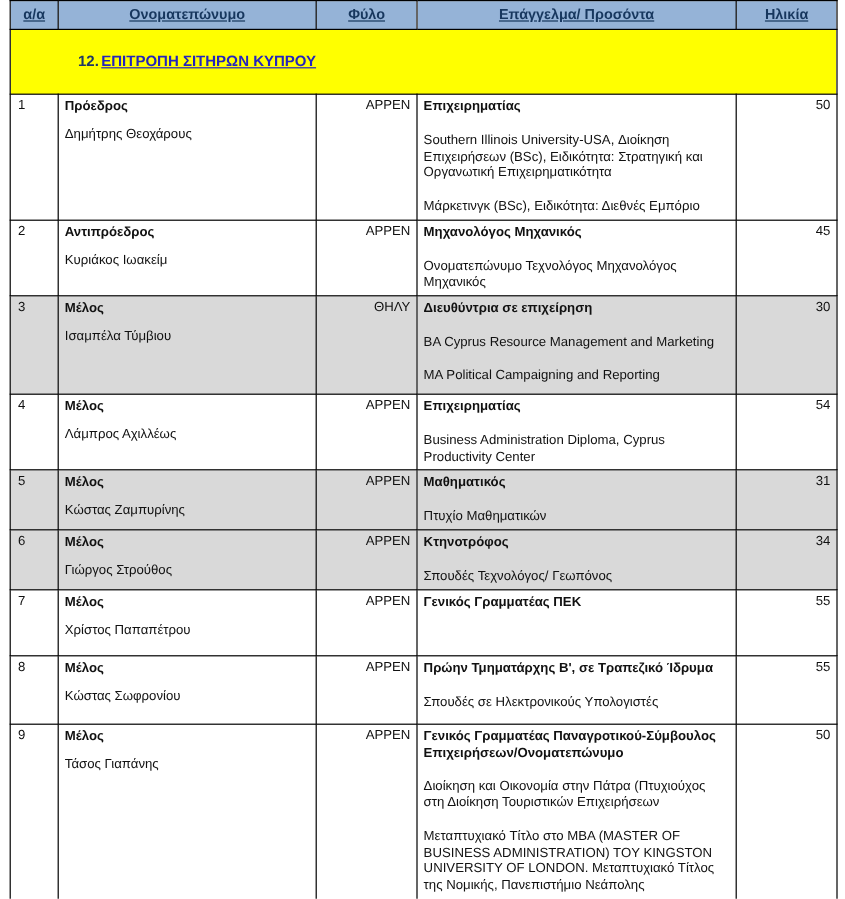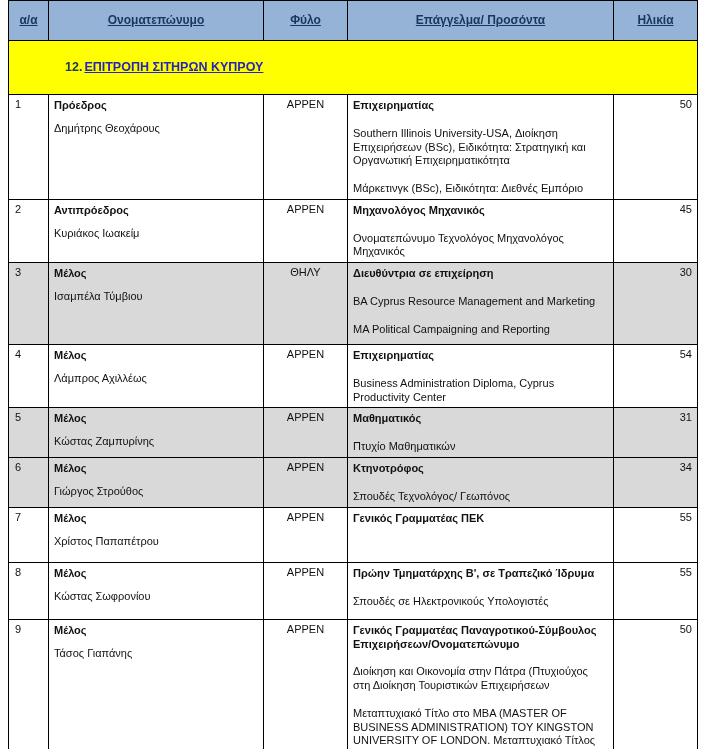--- a/index.html
+++ b/index.html
@@ -24,37 +24,37 @@
   table.committee{
     margin-left:8px;width:689px;table-layout:fixed;
     border-collapse:collapse;border:1.5px solid var(--border-color);
   }
   th,td{
     border:1px solid var(--border-color);
     vertical-align:top;padding:3px 5px;
     font-size:11px;line-height:1.25;
     overflow:hidden;
   }
-  thead tr{height:40px;}
+  thead tr{height:24px;}
   th{
     background:var(--header-bg);color:var(--header-text);
     font-size:12px;font-weight:bold;text-align:center;vertical-align:middle;
     padding:2px 2px;
   }
   th span{text-decoration:underline;}
   tr.section-row{height:54px;}
   tr.section-row td{
     background:var(--section-bg);vertical-align:middle;
     padding-left:56px;font-size:12.5px;font-weight:bold;
   }
   .sec-num{color:var(--section-number-color);margin-right:2px;}
   .sec-title{color:var(--section-title-color);text-decoration:underline;}
   tr.shaded td{background:var(--shaded-row-bg);}
   td.c-num{padding-left:6px;}
-  td.c-gender{text-align:center;}
+  td.c-gender{text-align:right;}
   td.c-age{text-align:right;}
   .role{font-weight:bold;margin:1px 0 9px 0;}
   .pname{margin:0;}
   .prof{font-weight:bold;margin:1px 0 9px 0;}
   p.qual{margin:14px 0 9px 0;}
   p.qual:last-child{margin-bottom:0;}
   tr.stub-row{height:7px;}
   tr.stub-row td{padding:0;}
 </style>
 </head>

